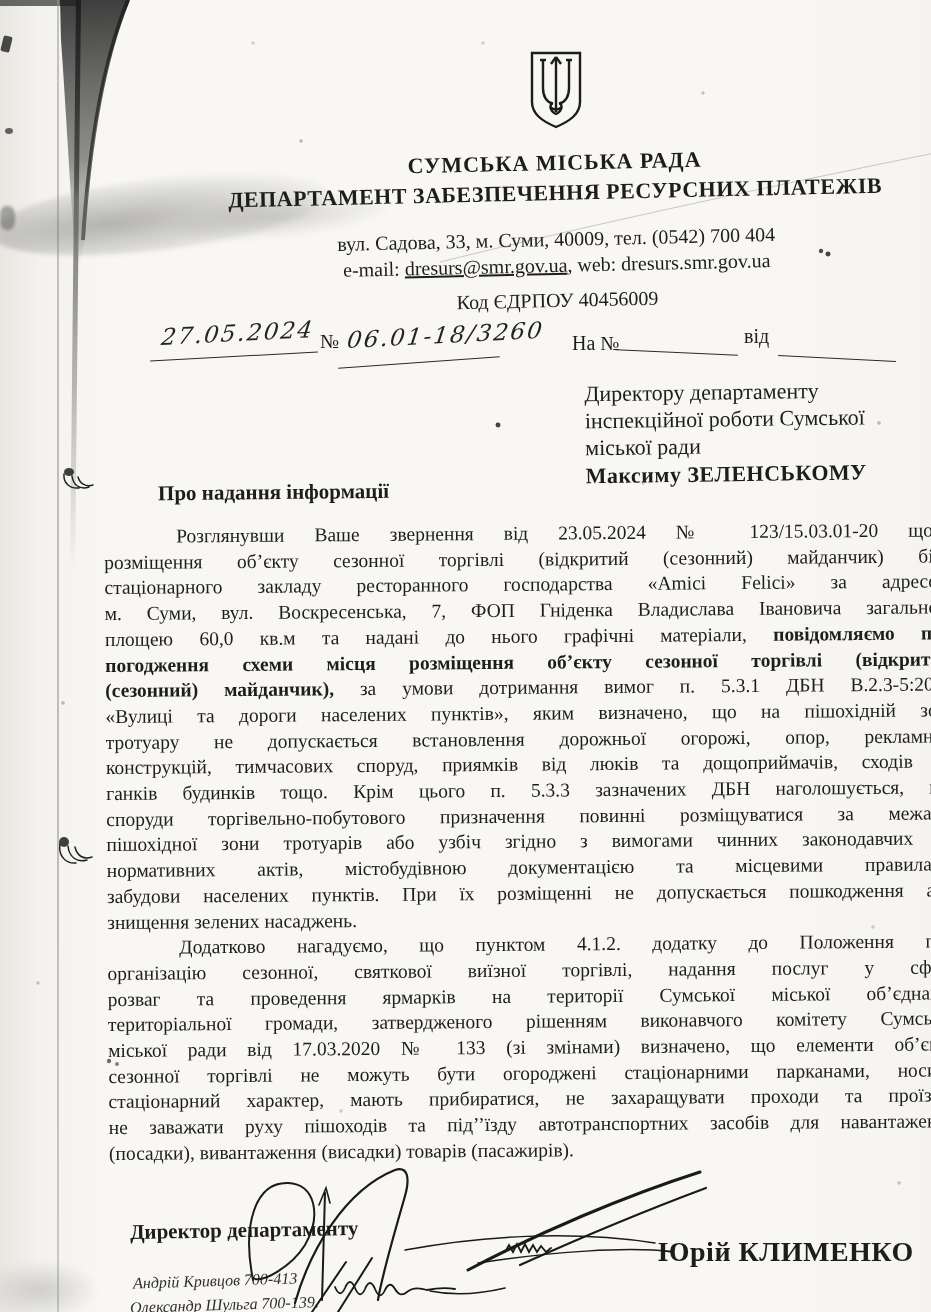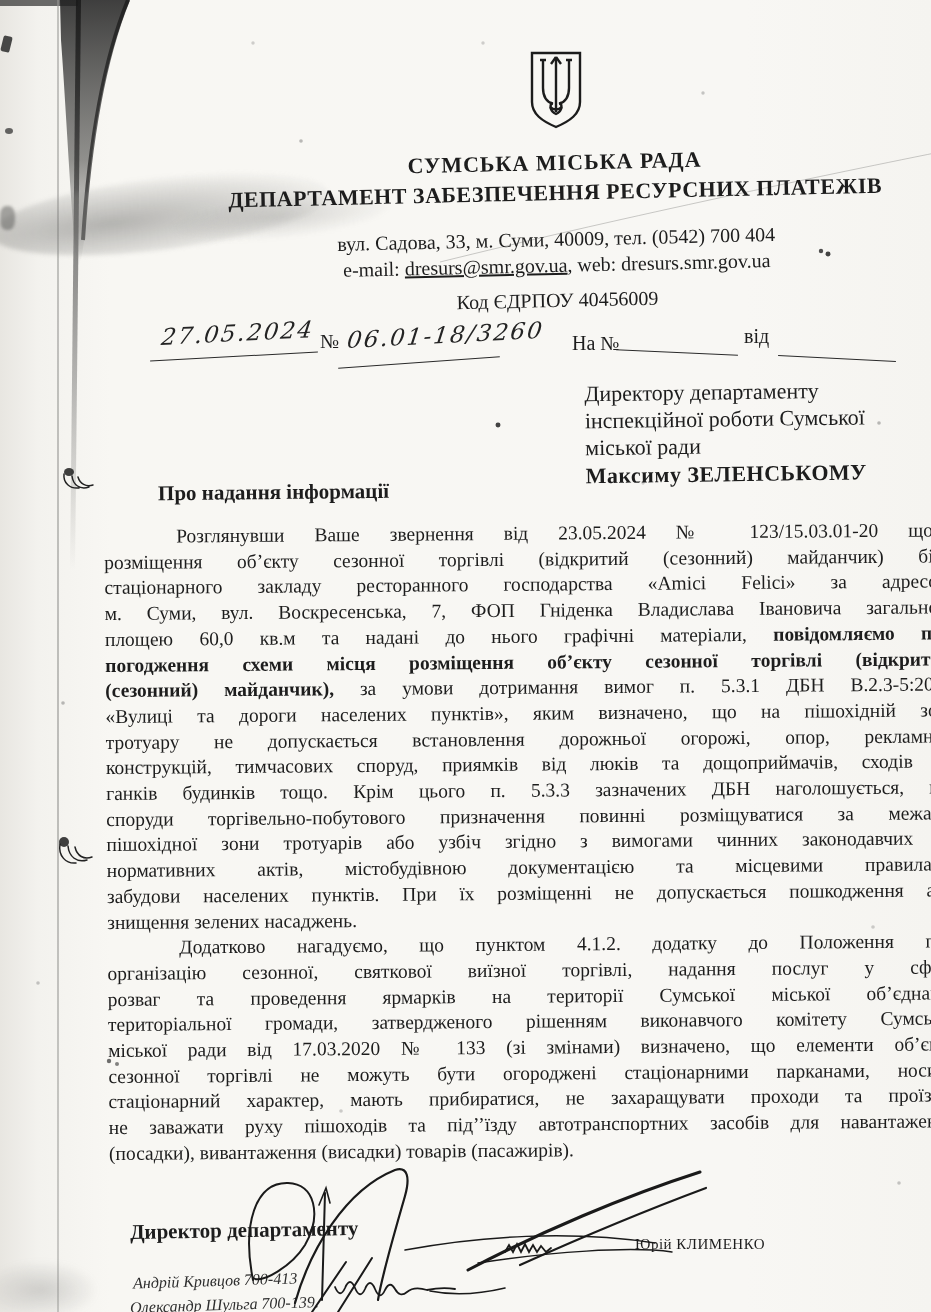--- a/index.html
+++ b/index.html
@@ -29,21 +29,21 @@
   .recipient .name{font-weight:700;margin-top:1px;letter-spacing:.5px;}
   .subject{left:158px;top:480px;font-size:21px;font-weight:700;transform:rotate(-.6deg);}
   
   .bodyblock{left:104px;top:524px;width:848px;transform:rotate(-.45deg);transform-origin:0 0;}
   .bline{font-size:19.5px;line-height:25.7px;text-align:justify;text-align-last:justify;white-space:nowrap;}
   .bline.last{text-align-last:left;}
   .bline .b{font-weight:700;}
   .ind{display:inline-block;width:72px;}
   
   .sig-title{left:130px;top:1218px;font-size:21px;font-weight:700;transform:rotate(-1deg);}
-  .sig-name{left:635px;top:1236px;font-size:15px;font-weight:400;letter-spacing:.5px;}
+  .sig-name{left:658px;top:1236px;font-size:28px;font-weight:700;letter-spacing:.5px;}
   .fn{font-family:"Liberation Serif",serif;font-style:italic;font-size:16px;color:#2e2e2e;transform:rotate(-1.8deg);white-space:nowrap;}
   .fn1{left:133px;top:1272px;}
   .fn2{left:130px;top:1296px;}
   
   .edge-line{left:57px;top:0;height:1312px;width:2px;background:linear-gradient(#9a9a97,#8f8f8c 60%,#a5a5a2);opacity:.55;}
   .dark-streak{left:73px;top:0;height:570px;width:5px;
     background:linear-gradient(to bottom,rgba(25,25,25,.85),rgba(50,50,50,.45) 55%,rgba(80,80,80,0));
     transform:rotate(.6deg);}
   .smudge1{left:-10px;top:178px;width:340px;height:72px;border-radius:50%;
     background:radial-gradient(ellipse at 35% 55%,rgba(105,105,103,.48),rgba(140,140,138,.22) 55%,rgba(160,160,158,0) 78%);

